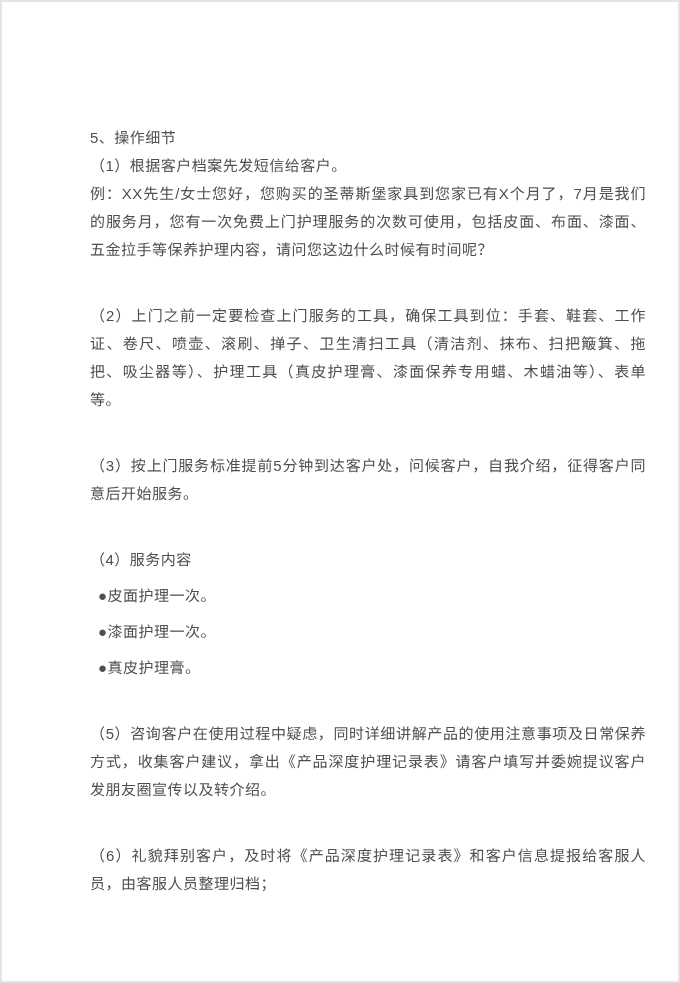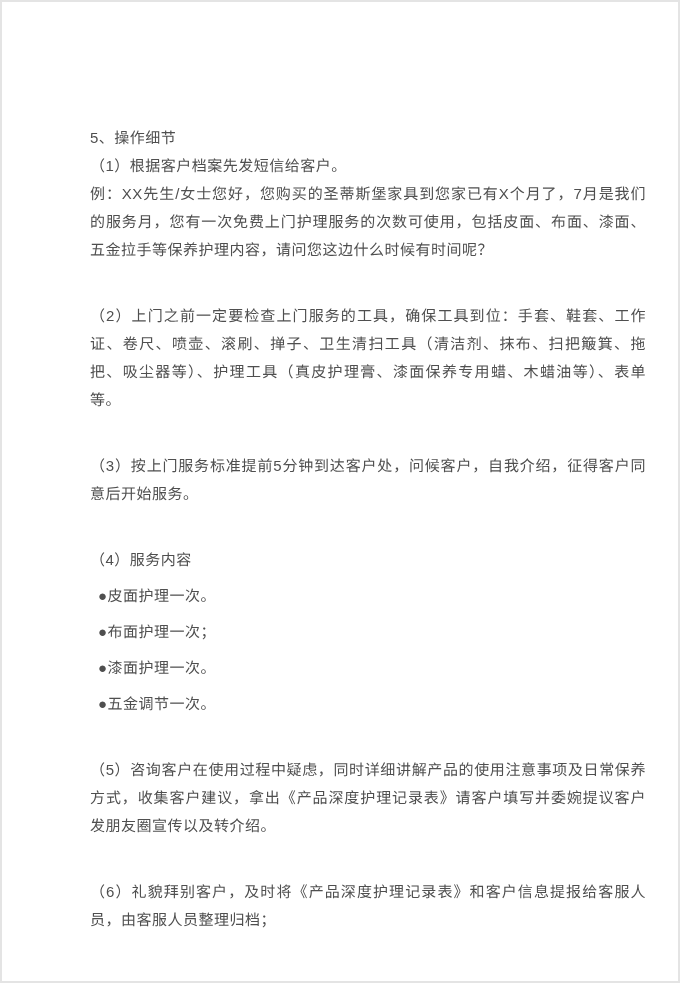--- a/index.html
+++ b/index.html
@@ -57,23 +57,22 @@
     <p>例：XX先生/女士您好，您购买的圣蒂斯堡家具到您家已有X个月了，7月是我们的服务月，您有一次免费上门护理服务的次数可使用，包括皮面、布面、漆面、五金拉手等保养护理内容，请问您这边什么时候有时间呢？</p>
 
     <p class="gap">（2）上门之前一定要检查上门服务的工具，确保工具到位：手套、鞋套、工作证、卷尺、喷壶、滚刷、掸子、卫生清扫工具（清洁剂、抹布、扫把簸箕、拖把、吸尘器等）、护理工具（真皮护理膏、漆面保养专用蜡、木蜡油等）、表单等。</p>
 
     <p class="gap">（3）按上门服务标准提前5分钟到达客户处，问候客户，自我介绍，征得客户同意后开始服务。</p>
 
     <p class="gap">（4）服务内容</p>
 
     <ul class="bullet-list">
       <li>●皮面护理一次。</li>
-      <li>●布面护理一次；</li>
       <li>●漆面护理一次。</li>
-      <li>●五金调节一次。</li>
+      <li>●真皮护理膏。</li>
     </ul>
 
     <p class="gap">（5）咨询客户在使用过程中疑虑，同时详细讲解产品的使用注意事项及日常保养方式，收集客户建议，拿出《产品深度护理记录表》请客户填写并委婉提议客户发朋友圈宣传以及转介绍。</p>
 
     <p class="gap">（6）礼貌拜别客户，及时将《产品深度护理记录表》和客户信息提报给客服人员，由客服人员整理归档；</p>
 
 
   </div>
 </div>
 

